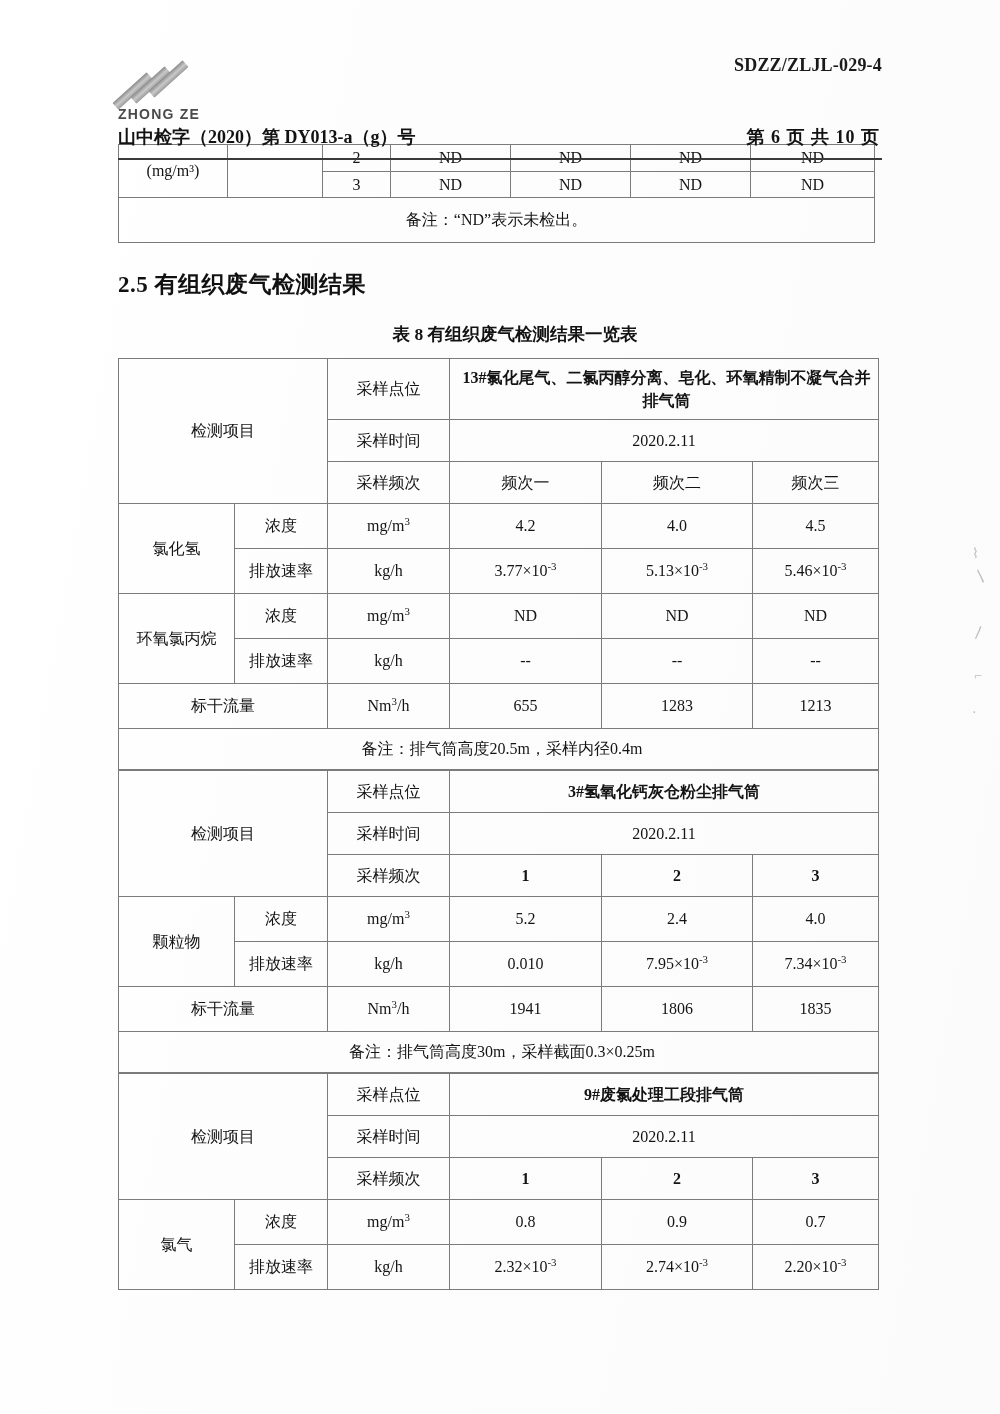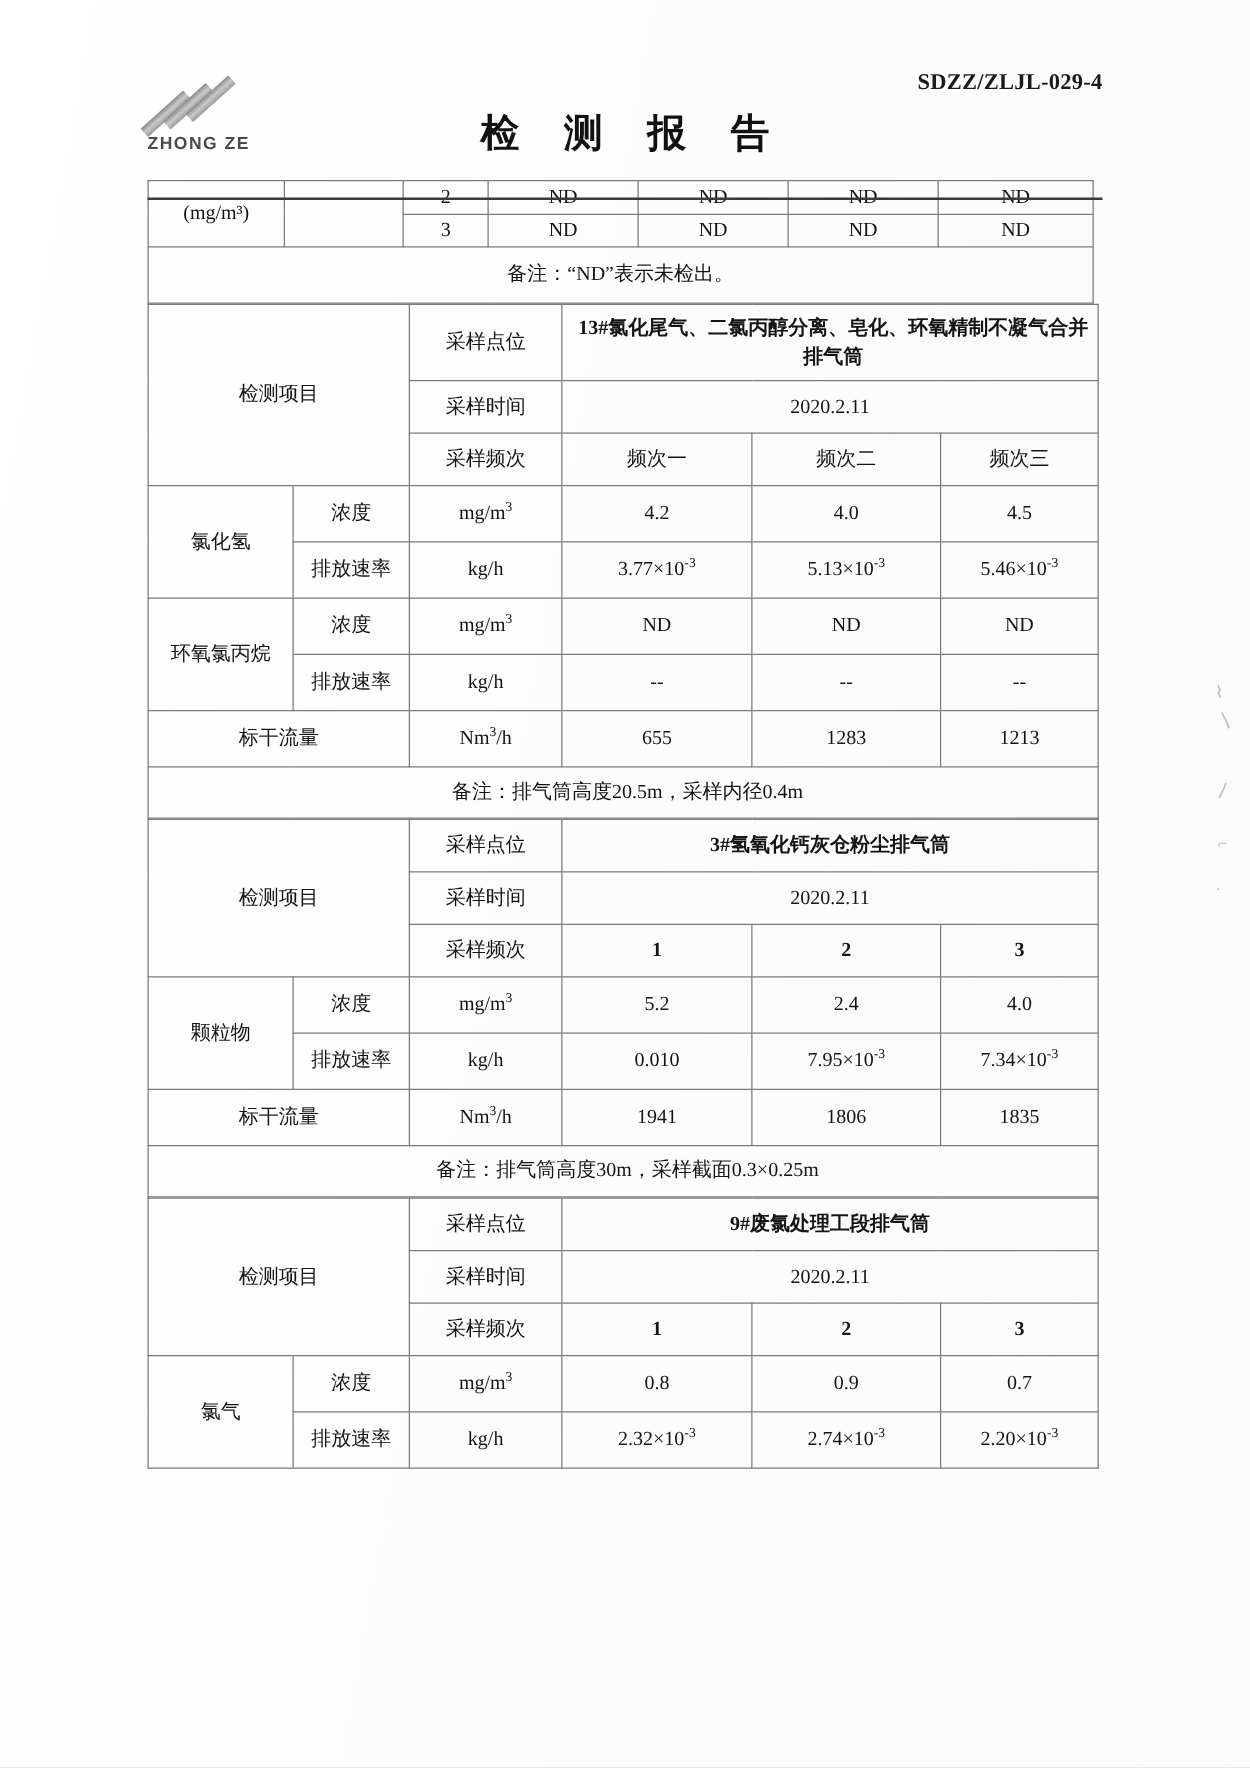--- a/index.html
+++ b/index.html
@@ -187,22 +187,25 @@
       <div class="logo">
         <div class="logo-marks">
           <span class="logo-bar b1"></span>
           <span class="logo-bar b2"></span>
           <span class="logo-bar b3"></span>
         </div>
         <div class="logo-text">ZHONG ZE</div>
       </div>
 
       <div class="doc-code">SDZZ/ZLJL-029-4</div>
-      <div class="doc-title">检 测 报 告</div>
-
+
+      <div class="doc-subline">
+        <span class="doc-no">山中检字（2020）第 DY013-a（g）号</span>
+        <span class="doc-pages">第 6 页  共 10 页</span>
+      </div>
       <div class="header-rule"></div>
     </div>
 
     <table class="rep tbl-top">
       <colgroup>
         <col style="width:109px">
           <col style="width:95px">
           <col style="width:68px">
         <col style="width:120px">
           <col style="width:120px">
@@ -227,20 +230,22 @@
           <td>ND</td>
           <td>ND</td>
           <td>ND</td>
         </tr>
         <tr>
           <td colspan="7" class="note-center" style="height:40px">备注：“ND”表示未检出。</td>
         </tr>
       </tbody>
     </table>
 
+    <h2 class="section">2.5 有组织废气检测结果</h2>
+    <div class="table-caption">表 8 有组织废气检测结果一览表</div>
 
     <table class="rep">
       <colgroup>
         <col style="width:116px">
           <col style="width:93px">
           <col style="width:122px">
         <col style="width:152px">
           <col style="width:151px">
           <col style="width:126px">
       </colgroup>

